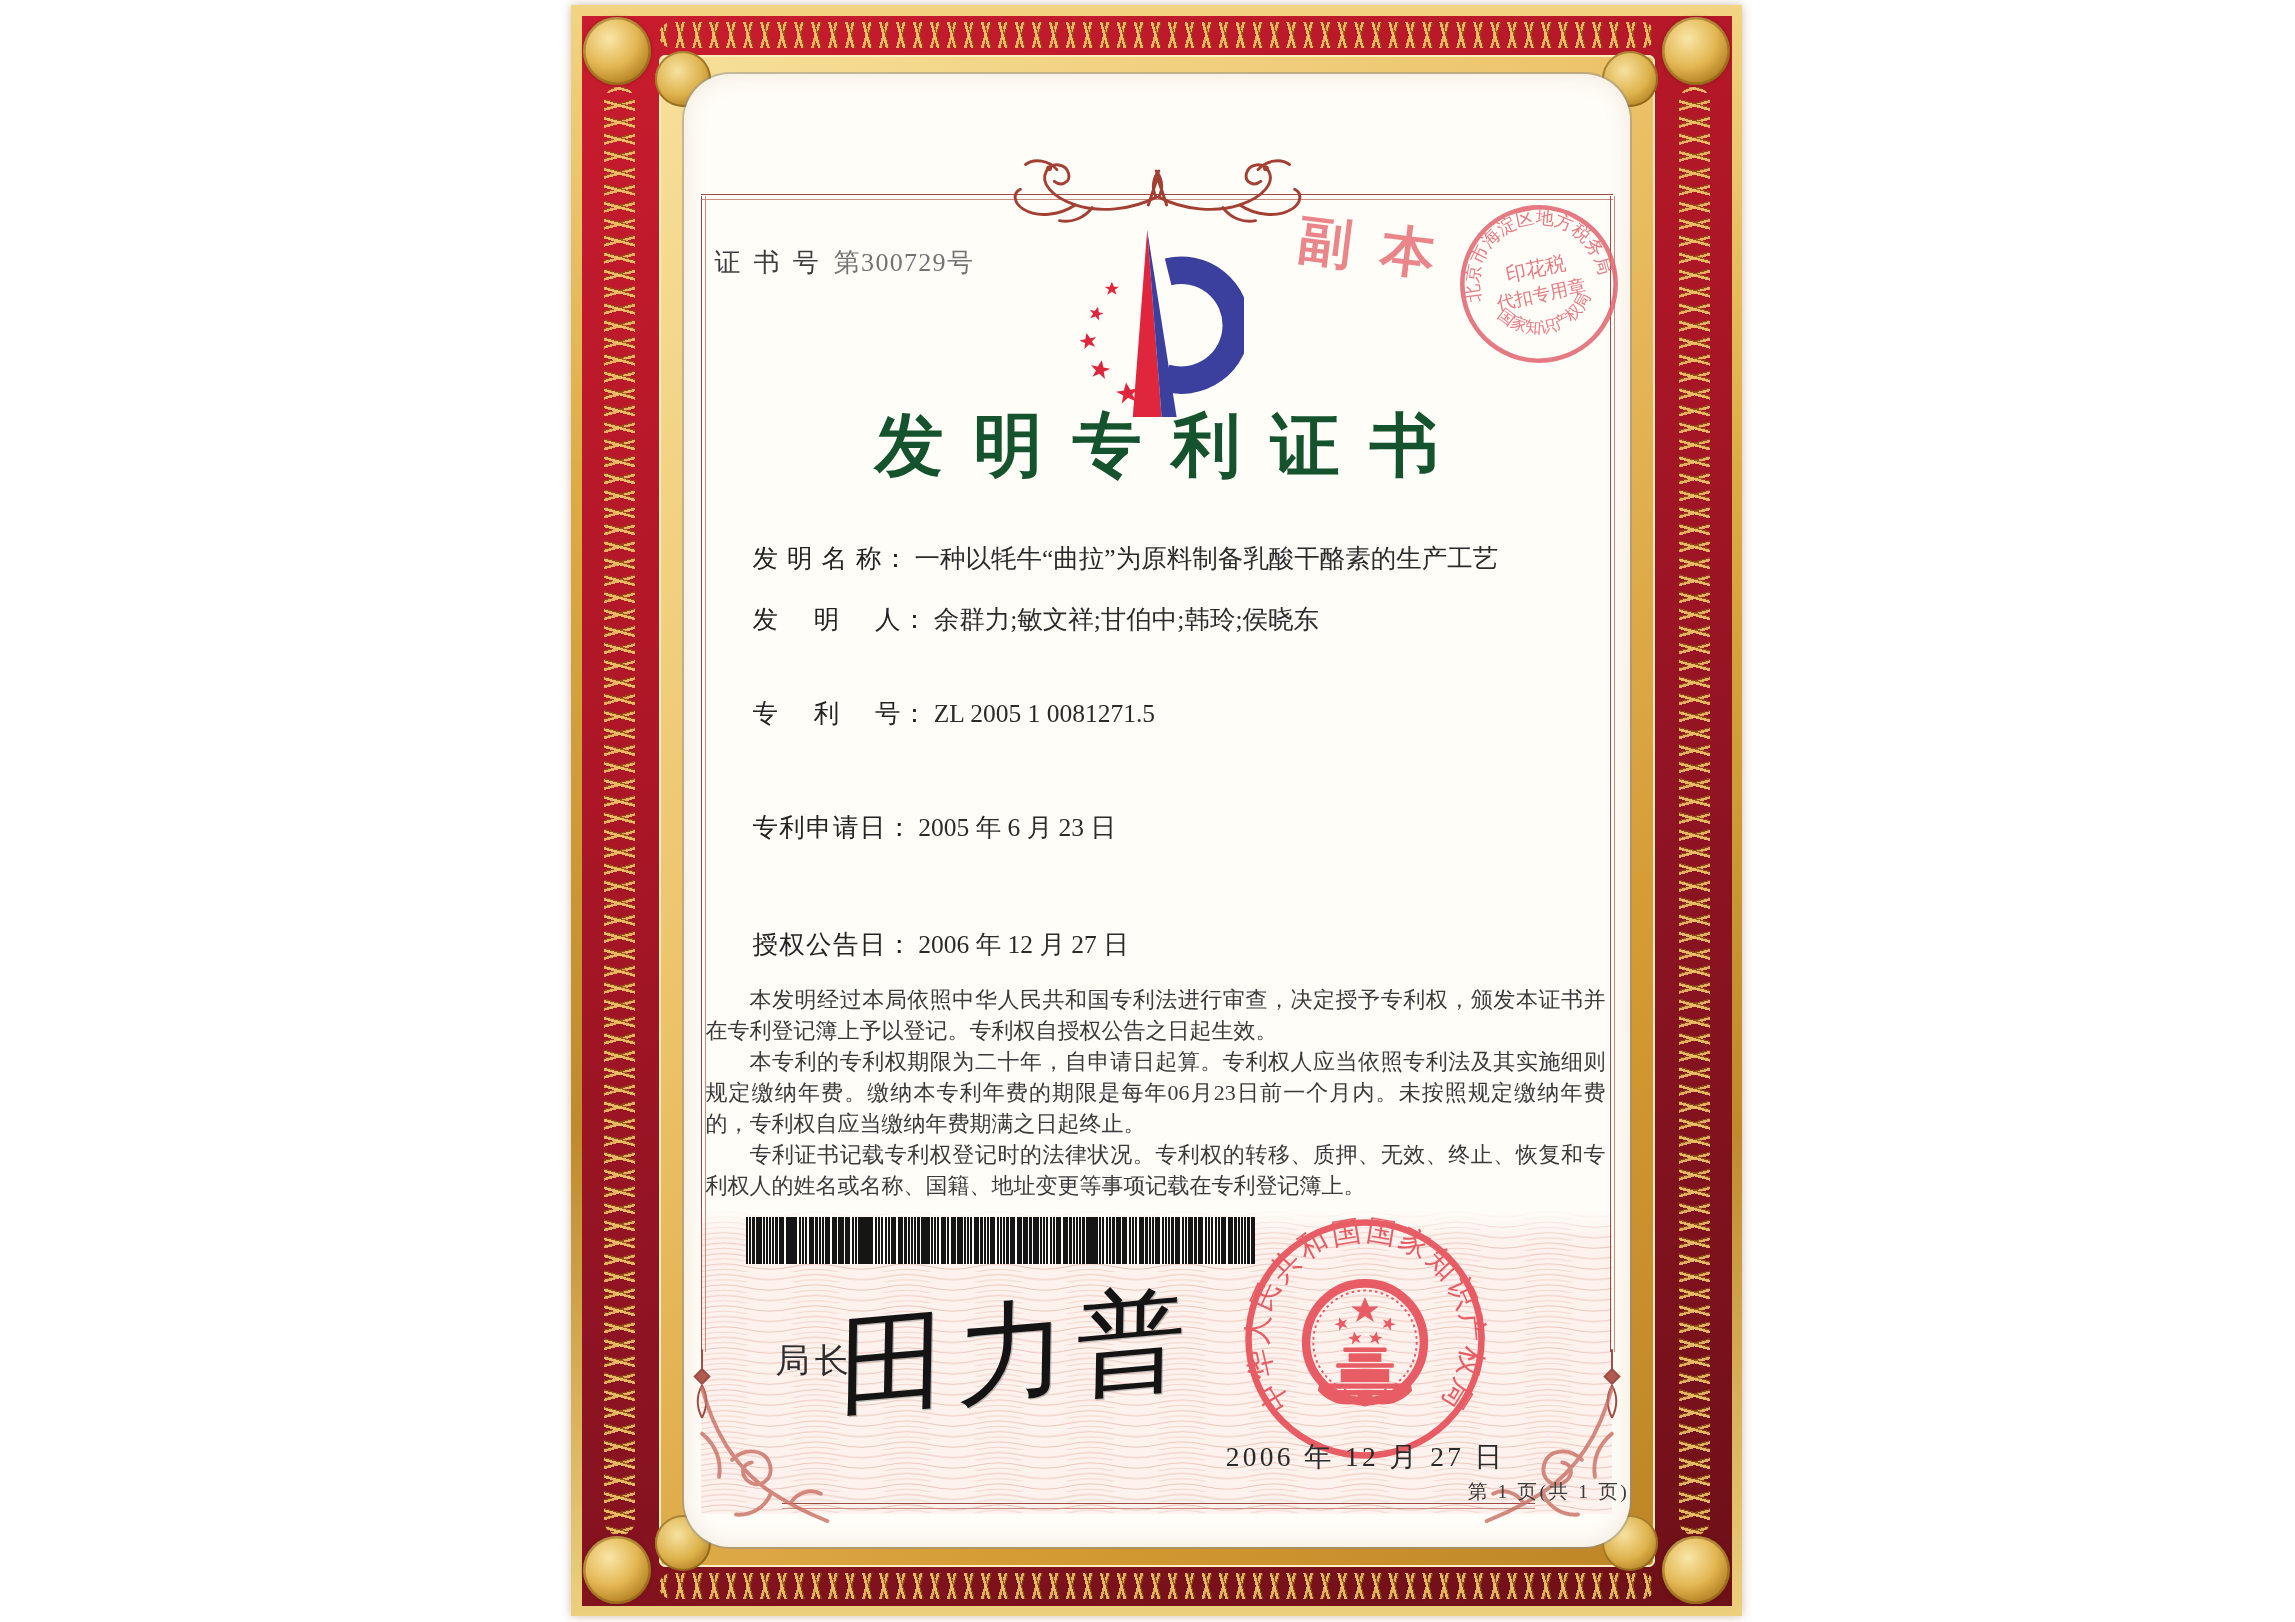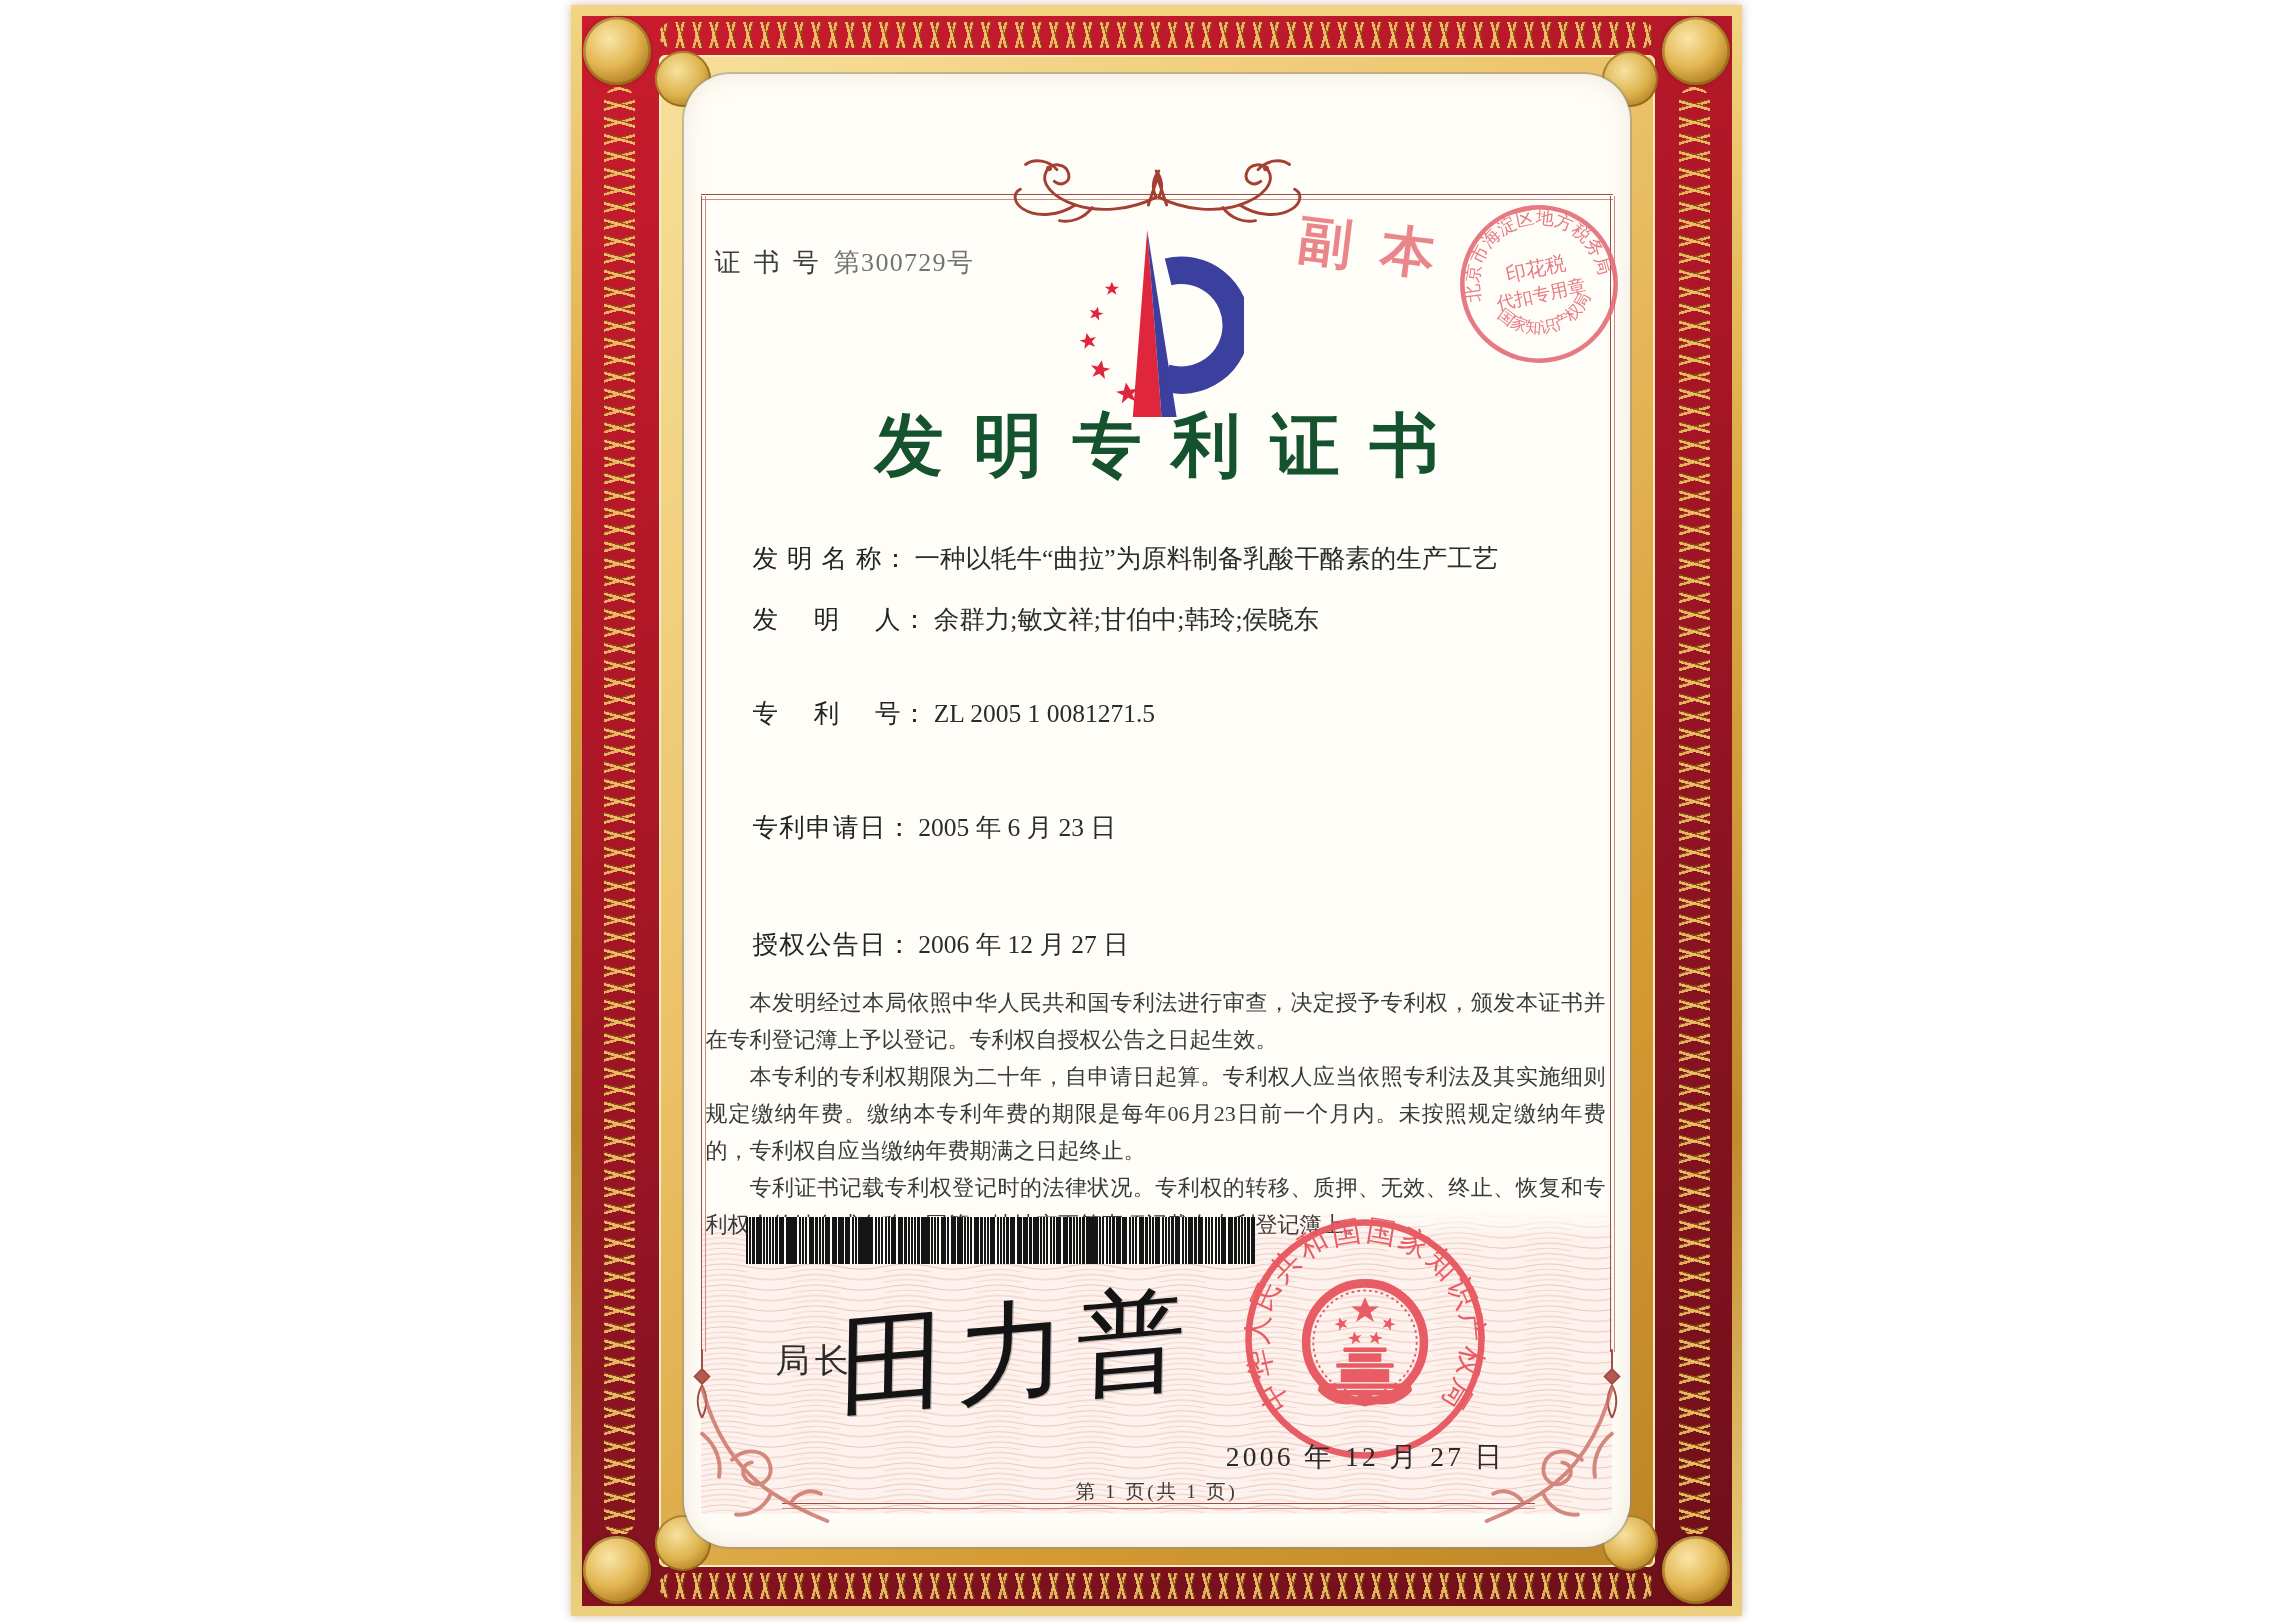--- a/index.html
+++ b/index.html
@@ -59,21 +59,21 @@
 
   .title{position:absolute;left:0;width:100%;top:326px;text-align:center;
     font-size:69px;font-weight:600;color:#14532d;letter-spacing:30px;text-indent:30px;white-space:nowrap;}
 
   .field-row{position:absolute;left:69px;font-size:25.5px;color:#232323;white-space:nowrap;}
   .field-row .lbl{letter-spacing:1.3px;}
   .field-row .val{color:#2b2b2b;margin-left:5px;}
   .r1{top:467px;} .r2{top:528px;} .r3{top:622px;}
   .r4{top:736px;} .r5{top:776px;} .r6{top:853px;}
 
-  .paras{position:absolute;left:22px;top:910px;width:900px;font-size:22px;line-height:37px;
+  .paras{position:absolute;left:22px;top:910px;width:900px;font-size:22px;line-height:31px;
     color:#3a3a3a;text-align:justify;}
   .paras p{margin:0;text-indent:2em;}
 
   
   .wave-zone{position:absolute;left:17px;top:1135px;width:911px;height:305px;background:#fdf2ee;}
   .wave-zone svg{position:absolute;inset:0;}
   .wave-fade{position:absolute;left:0;top:0;width:100%;height:30px;
     background:linear-gradient(180deg,#fffdf8,rgba(255,253,248,0));}
 
   .barcode{position:absolute;left:62px;top:1143px;width:509px;height:47px;background-color:#fffdf8;
@@ -83,21 +83,21 @@
       repeating-linear-gradient(90deg,transparent 0 3.9px,#151515 3.9px 5.2px,transparent 5.2px 11px),
       repeating-linear-gradient(90deg,transparent 0 7.2px,#151515 7.2px 8.5px,transparent 8.5px 19px);}
 
   .signer{position:absolute;left:92px;top:1264px;font-size:34px;color:#2d2d2d;letter-spacing:5.2px;}
   .signature{position:absolute;left:154px;top:1205px;font-size:110px;color:#141414;
     transform:rotate(-5deg) skewX(-6deg);letter-spacing:9.2px;white-space:nowrap;
     text-shadow:1.3px 1.3px 0 rgba(20,20,20,.25);}
 
   .seal-date{position:absolute;left:492px;top:1365px;width:380px;text-align:center;
     font-size:27.5px;color:#2a2a2a;letter-spacing:3.3px;white-space:nowrap;}
-  .page-footer{position:absolute;left:0;width:100%;top:1404px;text-align:center;
+  .page-footer{position:absolute;left:0;width:100%;top:1404px;text-align:right;
     font-size:19.6px;color:#3a3a3a;letter-spacing:2.6px;}
 
   .tax-stamp{transform:rotate(-12deg);}
 </style>
 </head>
 <body>
 
 <div class="frame-outer">
   <div class="frame-red">
     <div class="rope top"></div>

